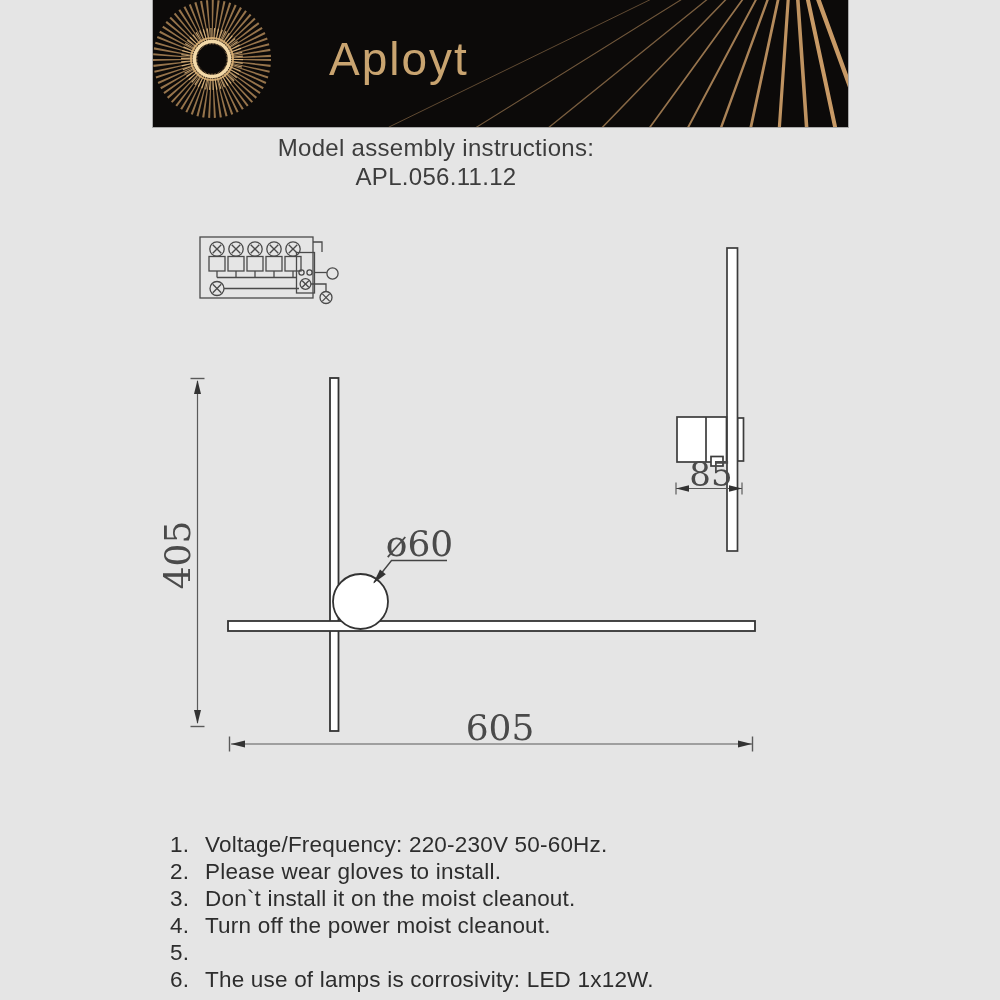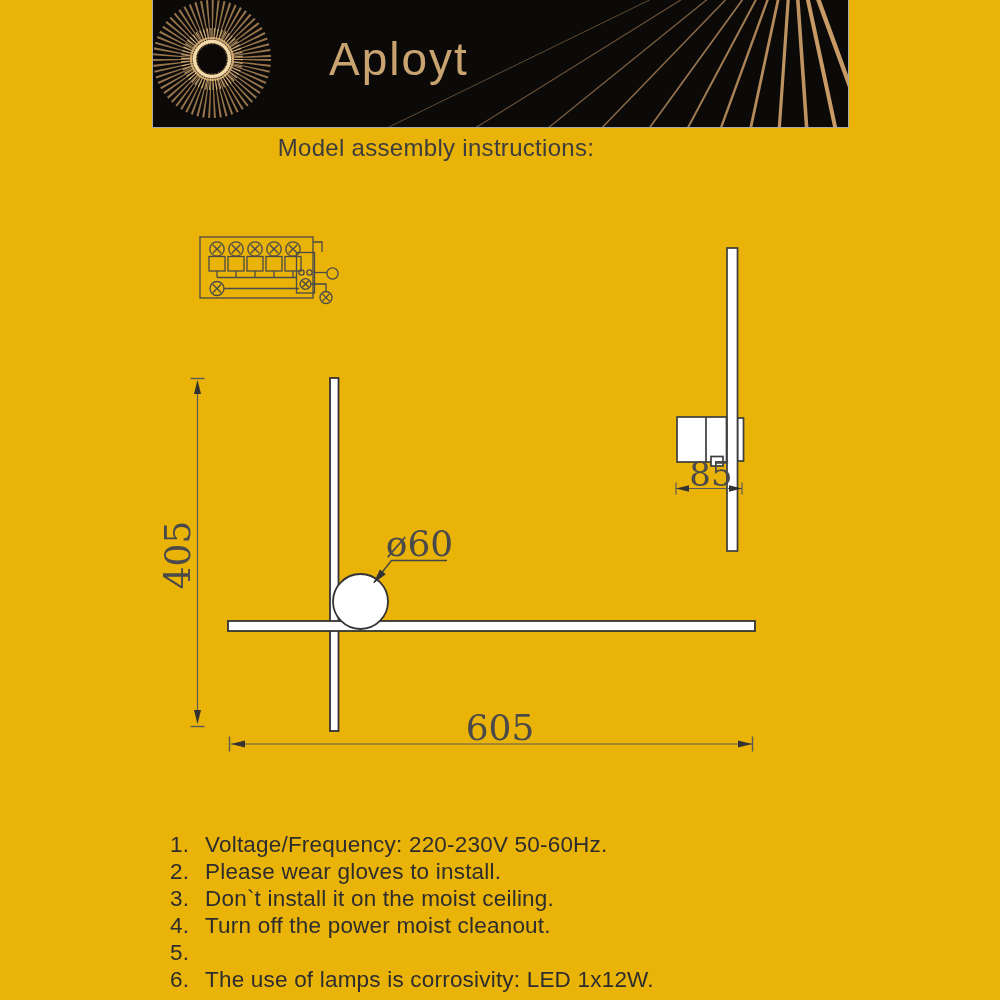--- a/index.html
+++ b/index.html
@@ -1,16 +1,16 @@
 <!DOCTYPE html>
 <html><head>
 <meta charset="utf-8">
 <style>
   html,body{margin:0;padding:0;background:#ffffff;}
-  .page{position:relative;width:1000px;height:1000px;background:#eab308;overflow:hidden;
+  .page{position:relative;width:1000px;height:1000px;background:#e5e5e5;overflow:hidden;
         font-family:"Liberation Sans",sans-serif;}
 
   
   .banner{position:absolute;left:152px;top:0px;width:697px;height:128px;
           background:#0c0a09;border:1px solid #a9a9a9;border-top:none;box-sizing:border-box;overflow:hidden;}
   .banner svg{position:absolute;left:0;top:0;}
   .logo-svg{position:absolute;left:35px;top:7px;}
   .brand{position:absolute;left:176px;top:36px;color:#c9a470;font-size:46px;font-weight:300;
          letter-spacing:2px;line-height:1;}
 
@@ -55,20 +55,21 @@
       <circle cx="59" cy="59" r="24" fill="none" stroke="#e3bc84" stroke-width="14" stroke-dasharray="1 2" opacity="0.85"></circle>
       <circle cx="59" cy="59" r="21" fill="none" stroke="#d9b076" stroke-width="2" opacity="0.9"></circle>
       <circle cx="59" cy="59" r="17.5" fill="none" stroke="#f3d9a8" stroke-width="3.5"></circle>
       <circle cx="59" cy="59" r="14.5" fill="#0b0908"></circle>
     </svg>
     <div class="brand">Aployt</div>
   </div>
 
   <div class="title">
     <div>Model assembly instructions:</div>
+    <div>APL.056.11.12</div>
   </div>
 
   <svg class="drawing" viewBox="0 200 1000 600">
 
     <g fill="none" stroke="#4a4a4a" stroke-width="1.3">
       <rect x="200" y="237" width="113" height="61"></rect>
 
       <g>
         <g>
           <circle cx="217" cy="249" r="7.2"></circle>
@@ -182,21 +183,21 @@
     <div class="instr-row">
       <span class="instr-num">1.</span>
       <span class="instr-txt">Voltage/Frequency: 220-230V 50-60Hz.</span>
     </div>
     <div class="instr-row">
       <span class="instr-num">2.</span>
       <span class="instr-txt">Please wear gloves to install.</span>
     </div>
     <div class="instr-row">
       <span class="instr-num">3.</span>
-      <span class="instr-txt">Don`t install it on the moist ceiling.</span>
+      <span class="instr-txt">Don`t install it on the moist cleanout.</span>
     </div>
     <div class="instr-row">
       <span class="instr-num">4.</span>
       <span class="instr-txt">Turn off the power moist cleanout.</span>
     </div>
     <div class="instr-row">
       <span class="instr-num">5.</span>
     </div>
     <div class="instr-row">
       <span class="instr-num">6.</span>

